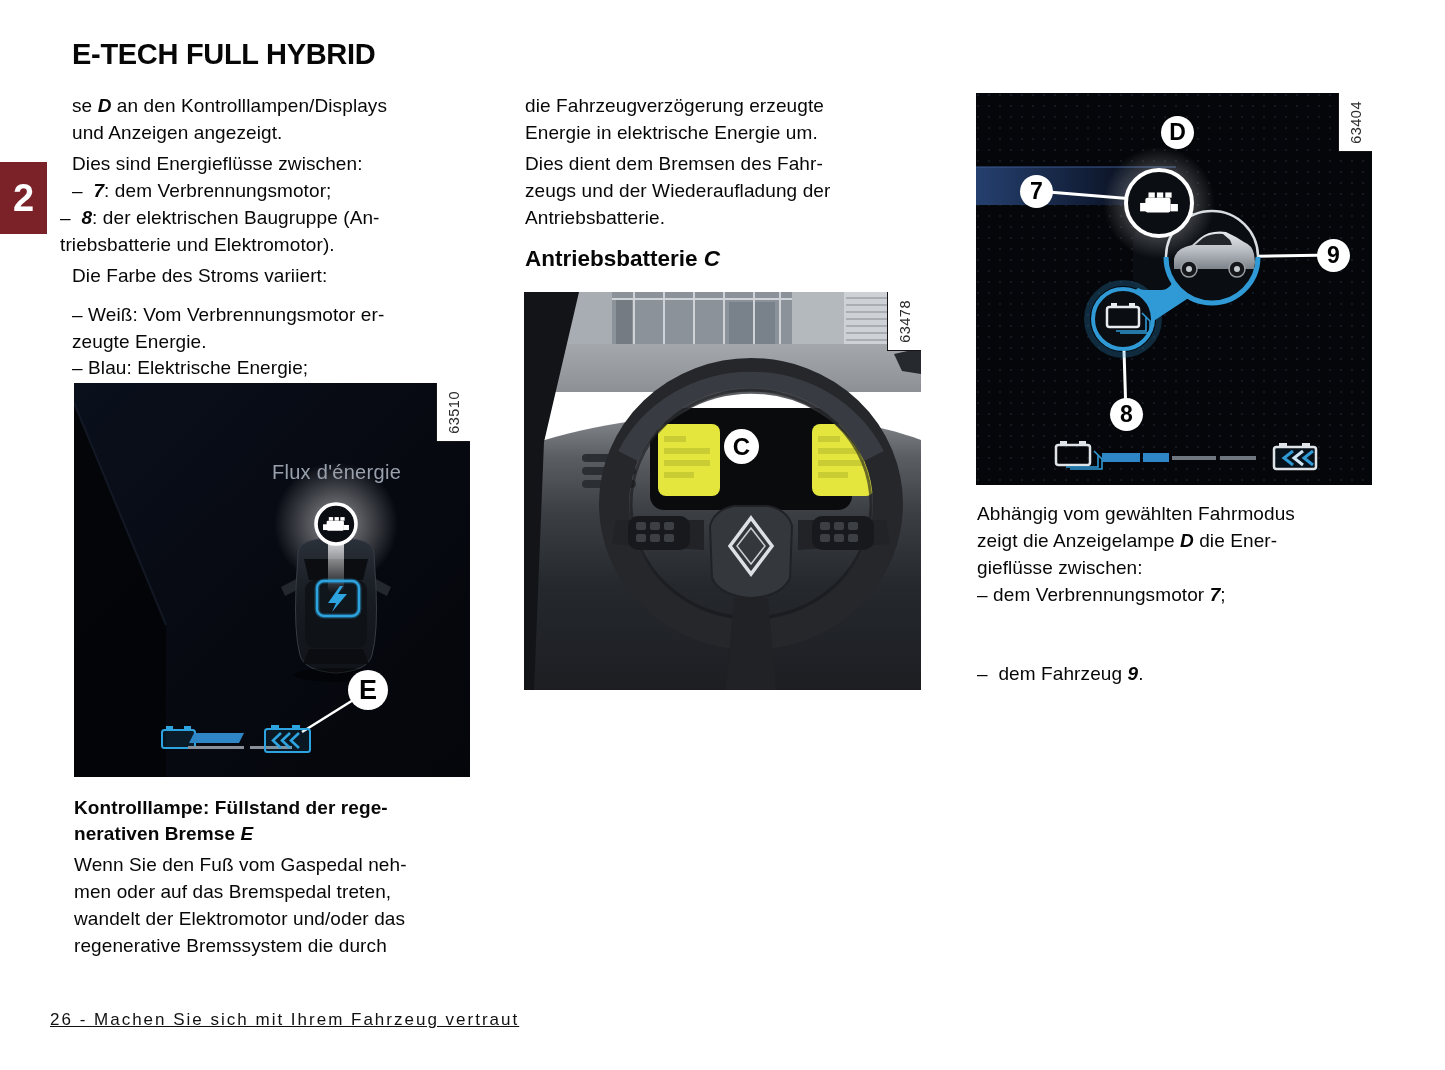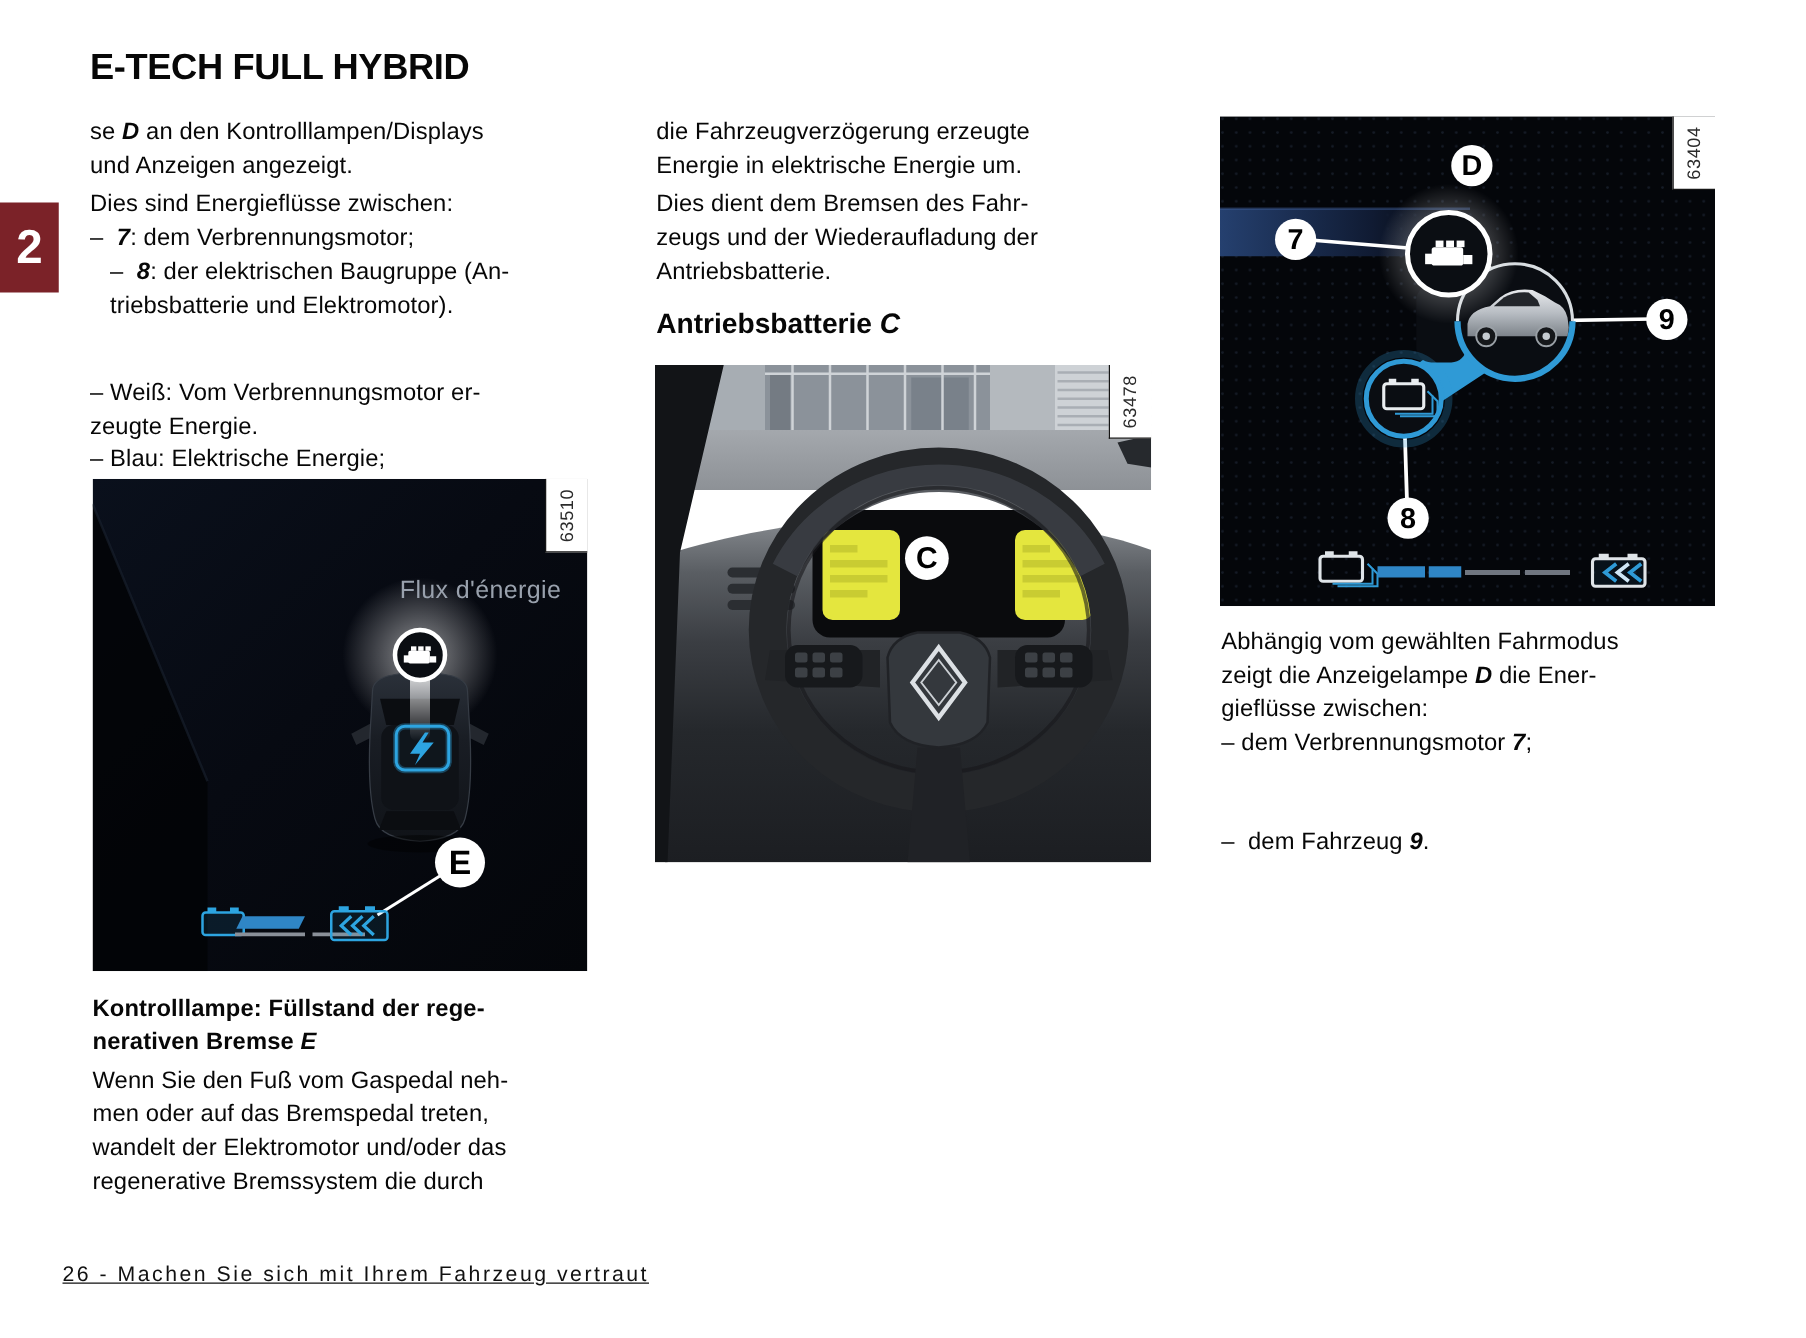--- a/index.html
+++ b/index.html
@@ -17,39 +17,40 @@
   .figure svg{position:absolute;left:0;top:0;}
   .fig-ref{position:absolute;right:0;top:0;width:33px;height:58px;background:#ffffff;
            border-left:1.5px solid #151515;border-bottom:1.5px solid #151515;
            display:flex;align-items:center;justify-content:center;}
   .fig-ref span{writing-mode:vertical-rl;transform:rotate(180deg);font-size:14.5px;color:#2b2b2b;letter-spacing:0.5px;}
   .callout{position:absolute;background:#fff;border-radius:50%;color:#000;font-weight:700;
            display:flex;align-items:center;justify-content:center;}
   .co-lg{width:40px;height:40px;font-size:27px;}
   .co-md{width:35px;height:35px;font-size:24px;}
   .co-sm{width:33px;height:33px;font-size:23px;}
-  #flux-title{left:150px;top:78px;width:225px;text-align:right;color:#99a1ad;font-size:20px;letter-spacing:0.3px;}
+  #flux-title{left:150px;top:78px;width:225px;text-align:center;color:#99a1ad;font-size:20px;letter-spacing:0.3px;}
   #footer{left:50px;top:1010px;font-size:17px;letter-spacing:2px;color:#111;white-space:nowrap;text-decoration:underline;}
 </style>
 </head>
 <body>
 
 <div id="page">
 
   <div class="abs" id="page-title">E-TECH FULL HYBRID</div>
   <div class="abs" id="chapter-tab">
     <span>2</span>
   </div>
 
   <div class="abs body-text" style="left:72px;top:92px"><span>se </span><span class="var">D</span><span> an den Kontrolllampen/Displays
 und Anzeigen angezeigt.</span></div>
   <div class="abs body-text" style="left:72px;top:150px">Dies sind Energieflüsse zwischen:</div>
   <div class="abs body-text" style="left:72px;top:177px"><span>–&nbsp; </span><span class="var">7</span><span>: dem Verbrennungsmotor;</span></div>
-  <div class="abs body-text" style="left:88px;top:204px"><span>–&nbsp; </span><span class="var">8</span><span>: der elektrischen Baugruppe (An-
+  <div class="abs body-text" style="left:60px;top:204px"><span>–&nbsp; </span><span class="var">8</span><span>: der elektrischen Baugruppe (An-
 triebsbatterie und Elektromotor).</span></div>
+  <div class="abs body-text" style="left:72px;top:262px">Die Farbe des Stroms variiert:</div>
   <div class="abs body-text" style="left:72px;top:301px">– Weiß: Vom Verbrennungsmotor er-
 zeugte Energie.</div>
   <div class="abs body-text" style="left:72px;top:354px">– Blau: Elektrische Energie;</div>
 
   <div class="figure" style="left:74px;top:383px;width:396px;height:394px">
     <svg width="396" height="394" viewBox="0 0 396 394">
       <defs>
         <linearGradient id="f1bg" x1="0" y1="0" x2="1" y2="1">
           <stop offset="0" stop-color="#0a101c"></stop>
             <stop offset="0.45" stop-color="#070a12"></stop>

